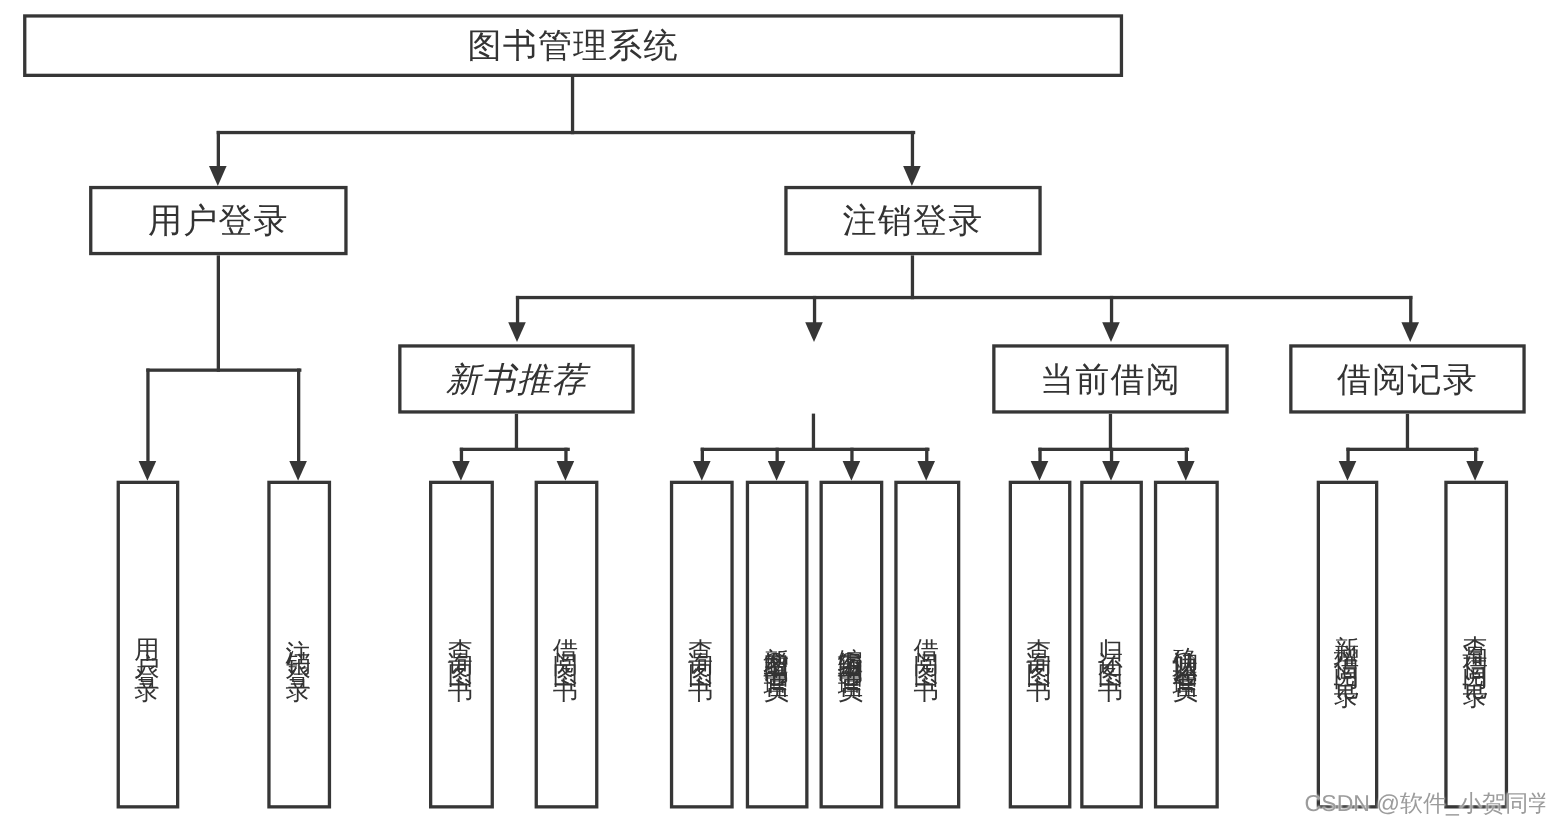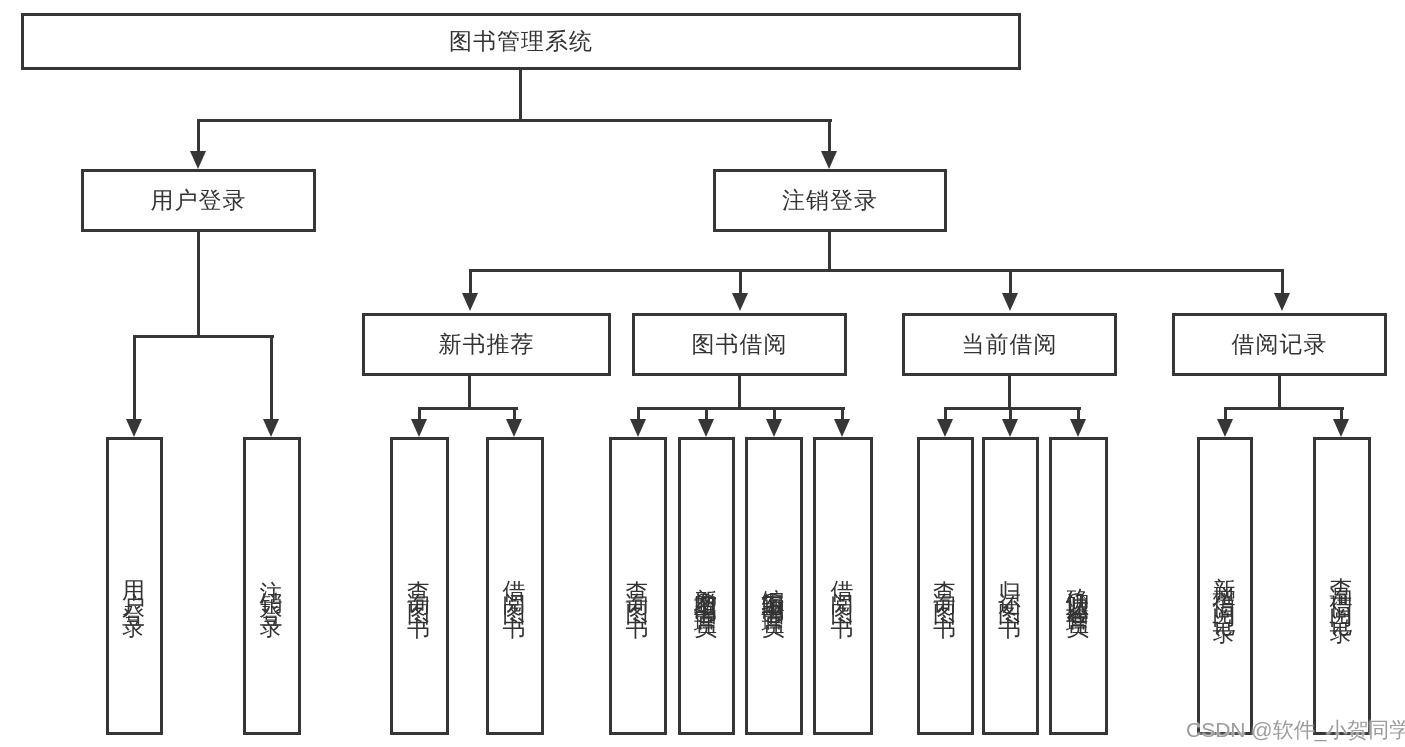--- a/index.html
+++ b/index.html
@@ -6,21 +6,21 @@
   body{font-family:"Liberation Sans",sans-serif;}
   #stage{position:relative;width:1405px;height:747px;background:#ffffff;overflow:hidden;}
 
   
   .hbox{
     position:absolute;
     box-sizing:border-box;
     border:3px solid #363636;
     background:#ffffff;
     display:flex;align-items:center;justify-content:center;
-    font-size:23px;color:#333333;
+    font-size:31px;color:#333333;
     letter-spacing:1px;
     z-index:2;
   }
   
   .vbox{
     position:absolute;
     box-sizing:border-box;
     border:3px solid #363636;
     background:#ffffff;
     display:flex;align-items:center;justify-content:center;
@@ -83,25 +83,22 @@
   <div class="h" style="left:469px;top:269px;width:815px;"></div>
   <div class="stem" style="left:469px;top:269px;height:26px;"></div>
   <div class="arr" style="left:462px;top:293px;"></div>
   <div class="stem" style="left:739px;top:269px;height:26px;"></div>
   <div class="arr" style="left:732px;top:293px;"></div>
   <div class="stem" style="left:1009px;top:269px;height:26px;"></div>
   <div class="arr" style="left:1002px;top:293px;"></div>
   <div class="stem" style="left:1281px;top:269px;height:26px;"></div>
   <div class="arr" style="left:1274px;top:293px;"></div>
 
-  <div class="hbox" style="left:362px;top:313px;width:249px;height:63px;">
+  <div class="hbox" style="left:362px;top:313px;width:215px;height:63px;font-style:italic;">
     <span>新书推荐</span>
-  </div>
-  <div class="hbox" style="left:632px;top:313px;width:215px;height:63px;">
-    <span>图书借阅</span>
   </div>
   <div class="hbox" style="left:902px;top:313px;width:215px;height:63px;text-align:right;">
     <span>当前借阅</span>
   </div>
   <div class="hbox" style="left:1172px;top:313px;width:215px;height:63px;">
     <span>借阅记录</span>
   </div>
 
   <div class="v" style="left:468px;top:376px;height:34px;"></div>
   <div class="h" style="left:418px;top:407px;width:100px;"></div>

